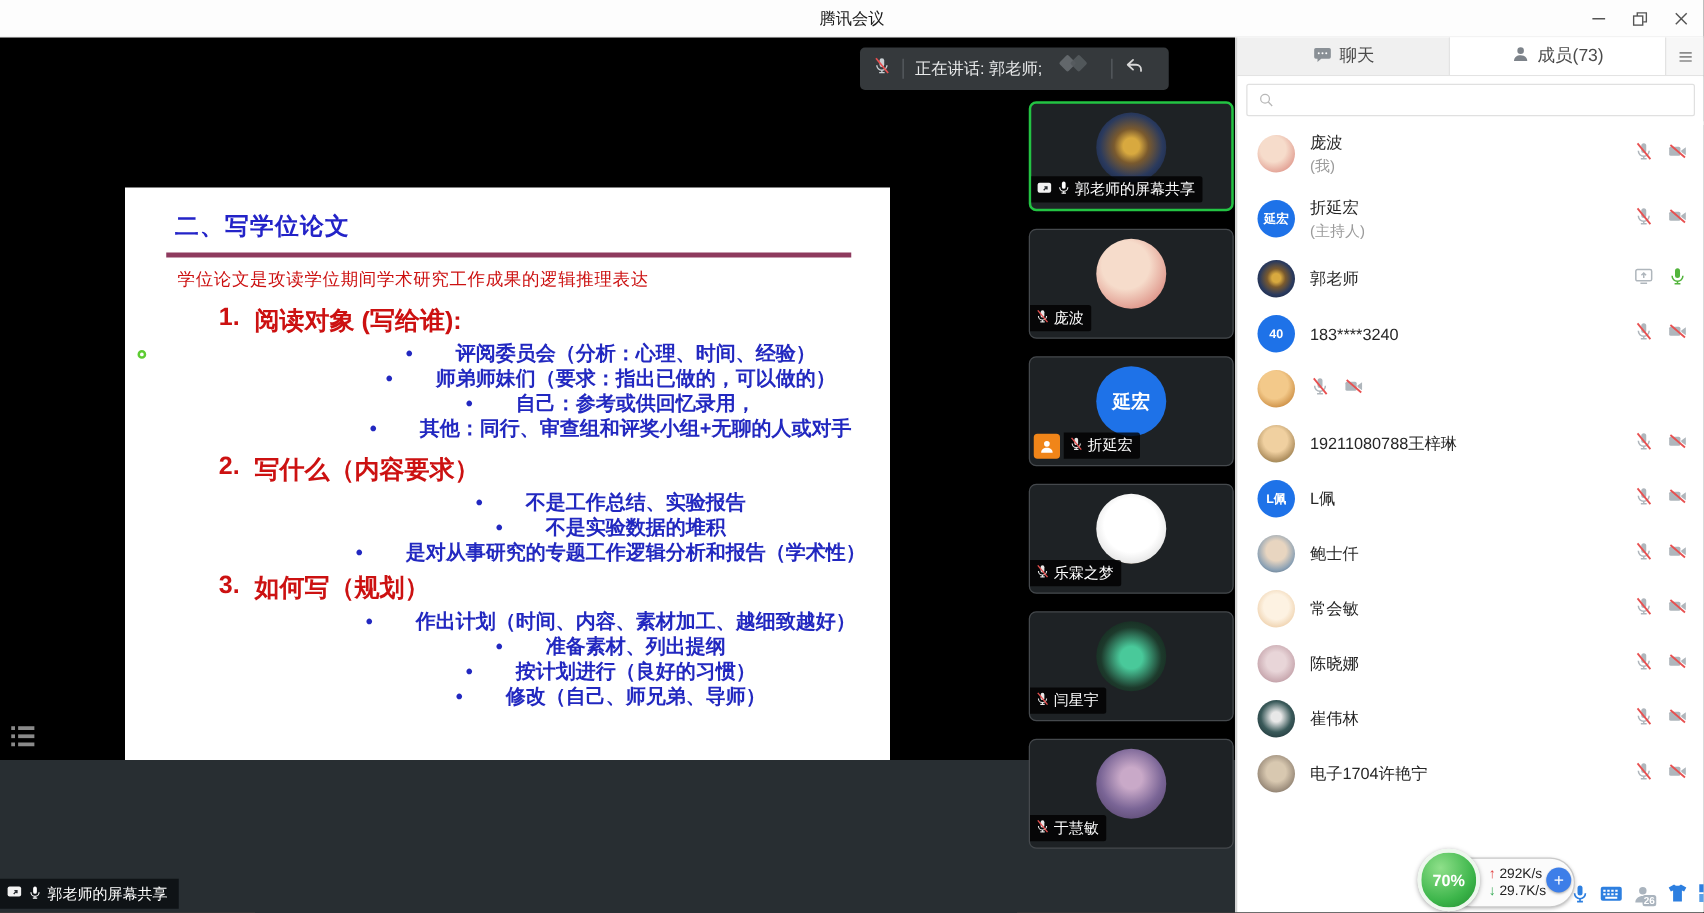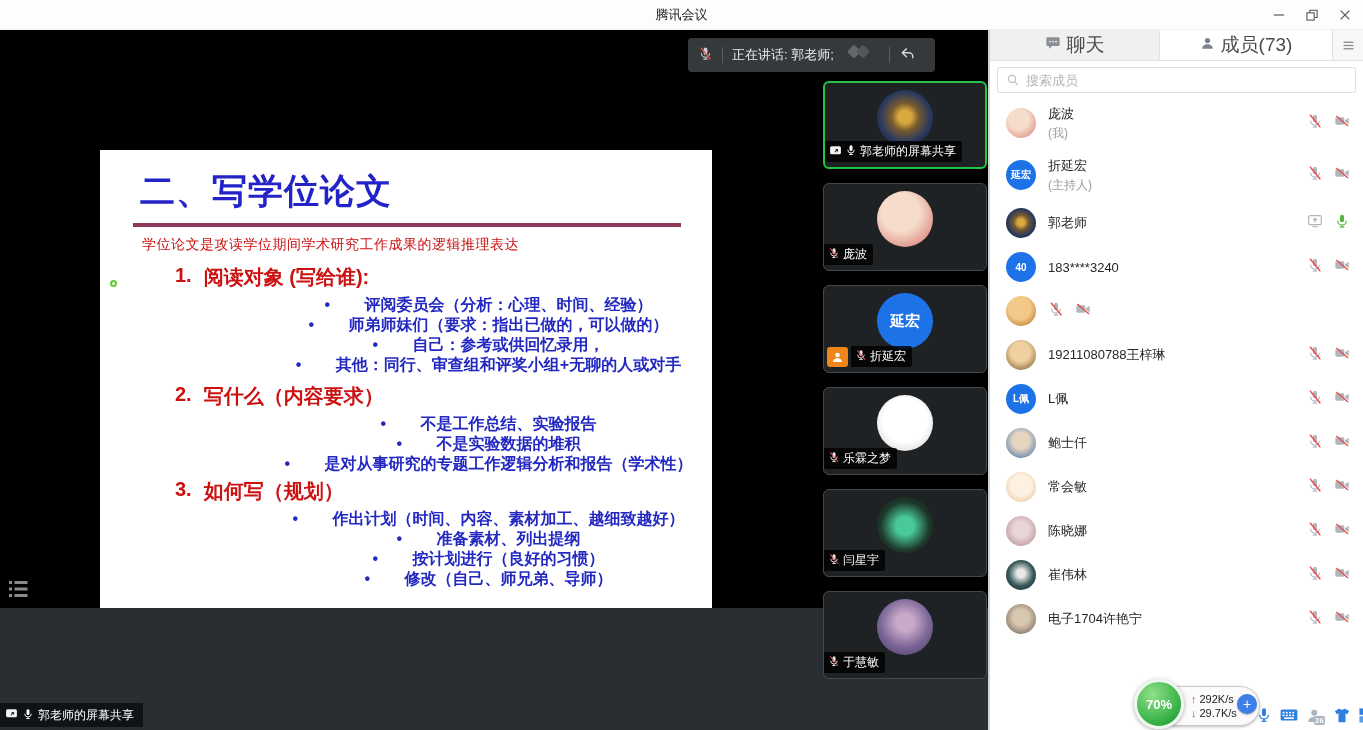--- a/index.html
+++ b/index.html
@@ -12,21 +12,21 @@
   .tb-title { position:absolute; left:0; right:0; top:0; height:34px; line-height:30px; text-align:center; font-size:13px; color:#1a1a1a; }
   .win-controls { position:absolute; right:2px; top:0; height:30px; display:flex; }
   .win-btn { width:33px; height:30px; display:flex; align-items:center; justify-content:center; cursor:default; }
 
   
   .main { position:absolute; left:0; top:30px; width:988px; height:700px; background:#000; }
   .main-lower { position:absolute; left:0; top:578px; width:988px; height:122px; background:#282e32; }
 
   
   .slide { position:absolute; left:100px; top:120px; width:612px; height:458px; background:#ffffff; overflow:hidden; }
-  .slide-title { margin:18px 0 0 40px; font-size:35px; font-weight:bold; color:#2323c8; letter-spacing:1px; }
+  .slide-title { margin:18px 0 0 40px; font-size:19px; font-weight:bold; color:#2323c8; letter-spacing:1px; }
   .rule { margin:8px 0 0 33px; width:548px; height:4px; background:#8e3a5e; }
   .intro { margin:9px 0 0 42px; font-size:14px; font-weight:normal; color:#cc1111; letter-spacing:.5px; }
   .sec-h { display:flex; margin-left:75px; font-size:20px; font-weight:bold; color:#cc1111; }
   .sec-num { margin-right:12px; }
   .sec1 .sec-h { margin-top:10px; }
   .sec2 .sec-h { margin-top:8px; }
   .sec3 .sec-h { margin-top:4px; }
   .bullets { margin-top:4px; }
   .bullet { display:flex; margin-left:165px; font-size:16px; font-weight:bold; color:#2228c0; line-height:20px;justify-content:center; }
   .b-dot { width:40px; flex:none; }
@@ -49,21 +49,21 @@
   .thumb { position:relative; width:164px; height:88px; background:#1e2225; border:1px solid #45494d; border-radius:6px; }
   .thumb.active { border:2px solid #23c343; }
   .t-avatar { position:absolute; left:50%; top:7px; transform:translateX(-50%); width:56px; height:56px; border-radius:50%; display:flex; align-items:center; justify-content:center; color:#fff; font-size:15px; font-weight:bold; }
   .t-label { position:absolute; left:0; bottom:5px; max-width:160px; background:rgba(0,0,0,.8); padding:2px 6px 2px 4px; display:flex; align-items:center; gap:3px; color:#fff; font-size:12px; white-space:nowrap; overflow:hidden; border-radius:0 2px 2px 0; }
   .t-label.shift { left:27px; }
   .host-chip { position:absolute; left:3px; bottom:5px; width:21px; height:20px; background:#f08519; border-radius:3px; display:flex; align-items:center; justify-content:center; }
 
   
   .panel { position:absolute; left:988px; top:30px; width:375px; height:700px; background:#fff; border-left:2px solid #d4d4d4; }
   .tabs { display:flex; height:31px; border-bottom:1px solid #e3e3e3; }
-  .tab { display:flex; align-items:center; justify-content:center; gap:6px; font-size:19px; color:#4a4a4a; }
+  .tab { display:flex; align-items:center; justify-content:center; gap:6px; font-size:14px; color:#4a4a4a; }
   .tab-chat { flex:0 0 170px; background:#f0f0f0; border-right:1px solid #e3e3e3; }
   .tab-members { flex:1; background:#ffffff; }
   .tab-more { flex:0 0 31px; background:#f7f7f7; border-left:1px solid #e3e3e3; display:flex; align-items:center; justify-content:center; }
   .search-wrap { padding:6px 7px 7px 7px; background:#fff; }
   .search-box { height:26px; border:1px solid #e0e0e0; border-radius:2px; display:flex; align-items:center; gap:6px; padding:0 8px; }
   .search-box input { border:none; outline:none; flex:1; font-size:13px; color:#333; font-family:inherit; }
   .search-box input::placeholder { color:#b4b4b4; }
   .member-list { position:absolute; left:0; right:0; top:67px; bottom:0; overflow:hidden; background:#fff; }
   .member { display:flex; align-items:center; height:44px; padding:0 13px 0 16px; }
   .member.two { height:52px; }
@@ -375,21 +375,20 @@
             </g>
           </svg>
       </div>
     </div>
     <div class="search-wrap">
       <div class="search-box">
         <svg width="14" height="14" viewBox="0 0 22 22">
             <circle cx="9.5" cy="9.5" r="5.5" stroke="#b8b8b8" stroke-width="1.6" fill="none"></circle>
             <line x1="13.6" y1="13.6" x2="18.5" y2="18.5" stroke="#b8b8b8" stroke-width="1.6"></line>
           </svg>
-        <input placeholder="搜索成员" style="">
       </div>
     </div>
     <div class="member-list" id="member-list">
   <div class="member two">
     <div class="m-avatar" style="background:radial-gradient(circle at 42% 38%, #f6dccb 40%, #e09a8e 80%, #c87878)"></div>
     <div class="m-info">
       <div class="m-name">庞波</div>
       <div class="m-sub">(我)</div>
     </div>
     <div class="m-icons">

